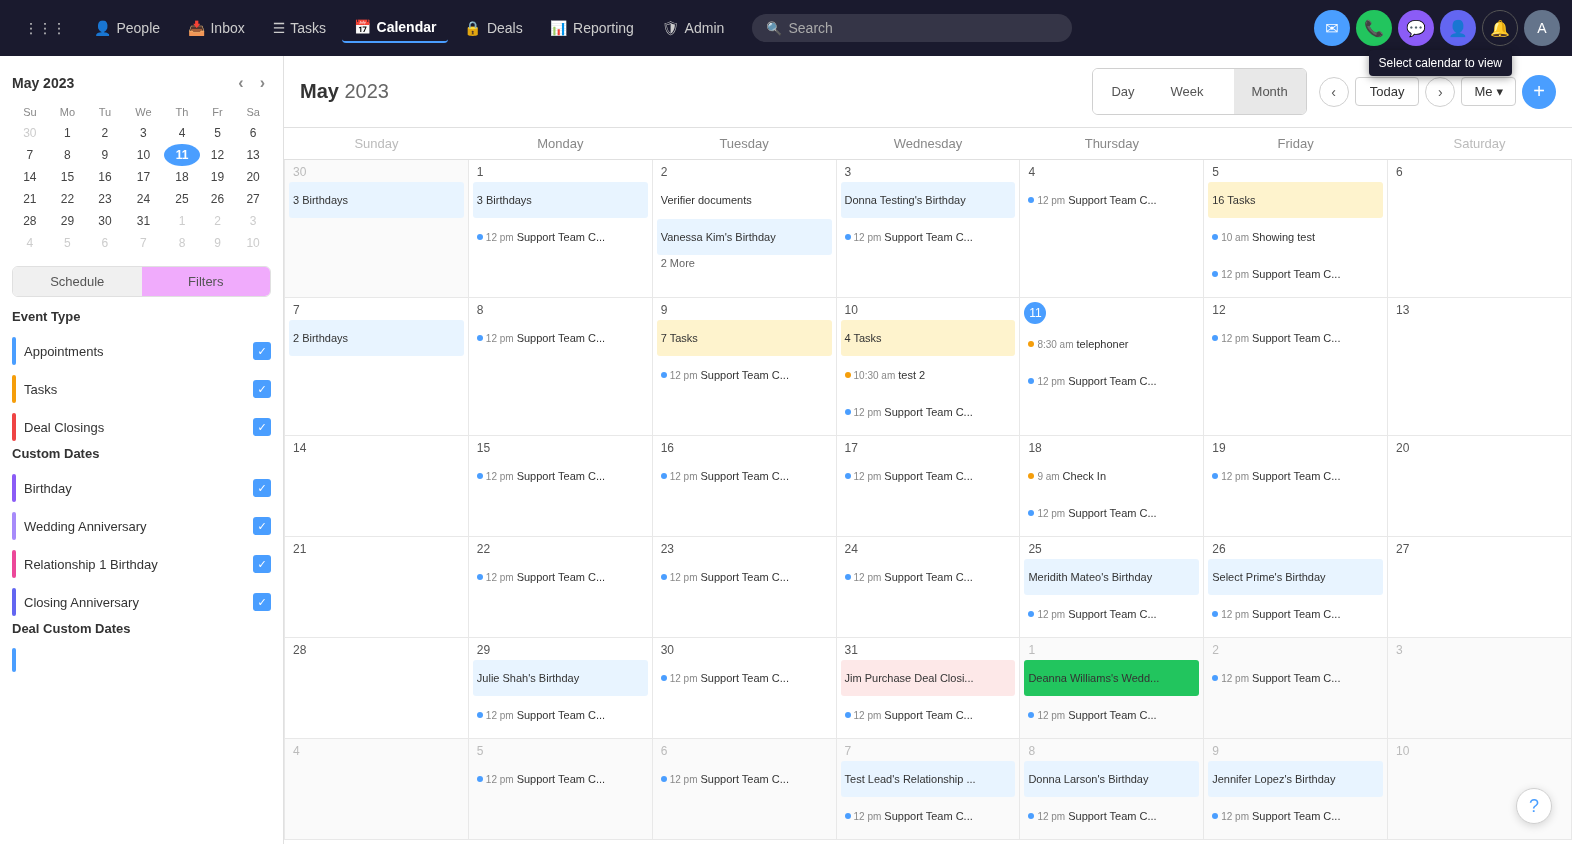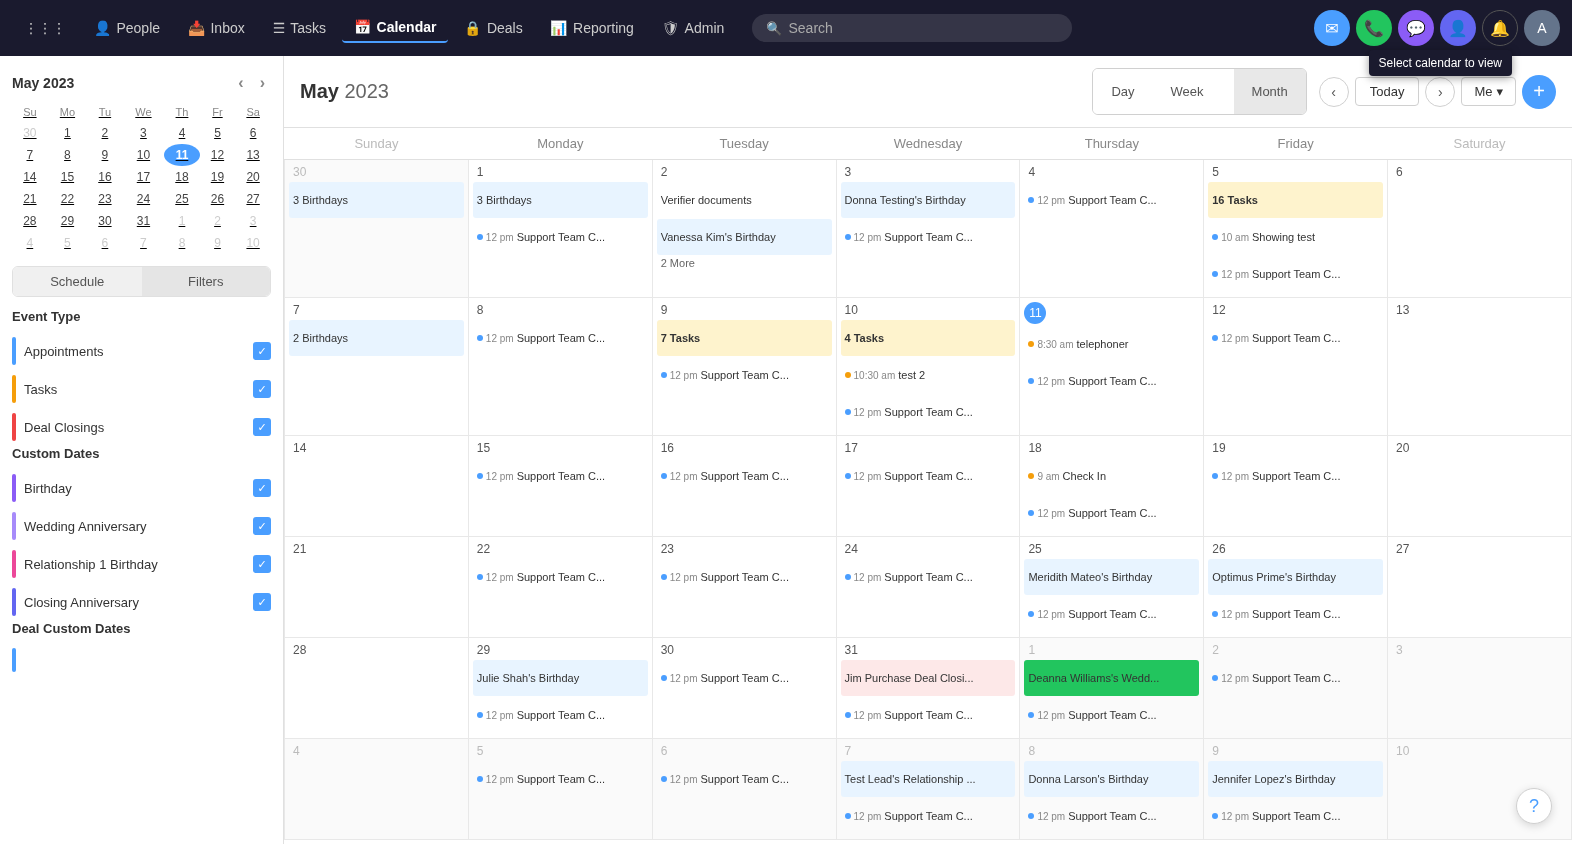--- a/index.html
+++ b/index.html
@@ -53,39 +53,39 @@
     .sidebar {
       width: 284px; min-width: 284px; background: #fff; border-right: 1px solid #e0e0e0;
       display: flex; flex-direction: column; overflow-y: auto; padding: 12px;
     }
     .mini-cal-header {
       display: flex; align-items: center; justify-content: space-between;
       padding: 4px 0 8px; font-weight: 600; font-size: 14px; color: #333;
     }
     .mini-cal-nav { cursor: pointer; color: #888; font-size: 16px; padding: 2px 6px; }
     .mini-cal-grid { width: 100%; }
-    .mini-cal-grid table { width: 100%; border-collapse: collapse; text-decoration: underline; }
+    .mini-cal-grid table { width: 100%; border-collapse: collapse; }
     .mini-cal-grid th {
       text-align: center; font-size: 11px; color: #888; font-weight: 500;
       padding: 4px 2px;
     }
     .mini-cal-grid td {
       text-align: center; font-size: 12px; color: #444; padding: 4px 2px;
       cursor: pointer; border-radius: 50%;
     }
     .mini-cal-grid td.today {
       background: #4a9eff; color: #fff; border-radius: 50%; font-weight: 600;
     }
     .mini-cal-grid td.other-month { color: #ccc; }
     .sidebar-tabs {
       display: flex; margin: 12px 0; border: 1px solid #e0e0e0; border-radius: 6px; overflow: hidden;
     }
     .sidebar-tab {
       flex: 1; text-align: center; padding: 7px; cursor: pointer; font-size: 13px;
-      color: #555; background: #e5e5e5;
+      color: #555; background: #f0abfc;
     }
     .sidebar-tab.active { background: #f0f0f0; font-weight: 500; }
     .section-title { font-size: 13px; font-weight: 600; color: #333; margin: 0 0 8px; }
     .event-type-item {
       display: flex; align-items: center; gap: 8px; padding: 5px 0; cursor: pointer;
     }
     .event-dot { width: 4px; height: 28px; border-radius: 2px; }
     .event-dot.blue { background: #4a9eff; }
     .event-dot.yellow { background: #f59e0b; }
     .event-dot.orange { background: #ef4444; }
@@ -158,21 +158,21 @@
       background: #4a9eff; color: #fff; border-radius: 50%;
       width: 22px; height: 22px; text-align: center; line-height: 22px; padding: 0;
     }
     .cal-date.other { color: #bbb; }
     .cal-event {
       font-size: 11px; padding: 12px 4px; margin-bottom: 1px; border-radius: 3px;
       white-space: nowrap; overflow: hidden; text-overflow: ellipsis; cursor: pointer;
       display: flex; align-items: center; gap: 3px;
     }
     .cal-event.birthday-tag { background: #e8f4ff; color: #333; font-weight: 500; }
-    .cal-event.task-tag { background: #fef3cd; color: #333; font-weight: 700; }
+    .cal-event.task-tag { background: #fef3cd; color: #333; font-weight: 400; }
     .cal-event.deal-tag { background: #fde8e8; color: #333; font-weight: 500; }
     .cal-event.wedding-tag { background: #22c55e; color: #333; font-weight: 500; }
     .cal-event.appt { color: #333; }
     .evt-dot { width: 6px; height: 6px; border-radius: 50%; flex-shrink: 0; }
     .evt-dot.blue { background: #4a9eff; }
     .evt-dot.yellow { background: #f59e0b; }
     .more-link { font-size: 11px; color: #666; padding: 1px 4px; cursor: pointer; }
 
     .help-btn {
       position: fixed; bottom: 20px; right: 20px; width: 36px; height: 36px;
@@ -532,21 +532,21 @@
                   <span>Support Team C...</span>
                 </div></td>
               <td class="cal-cell"><span class="cal-date">25</span><div class="cal-event birthday-tag">
                   <span>Meridith Mateo's Birthday</span>
                 </div><div class="cal-event appt">
                   <span class="evt-dot blue"></span>
                   <span style="color:#888;font-size:10px">12 pm</span> 
                   <span>Support Team C...</span>
                 </div></td>
               <td class="cal-cell"><span class="cal-date">26</span><div class="cal-event birthday-tag">
-                  <span>Optimus Prime's Birthday</span>
+                  <span>Select Prime's Birthday</span>
                 </div><div class="cal-event appt">
                   <span class="evt-dot blue"></span>
                   <span style="color:#888;font-size:10px">12 pm</span> 
                   <span>Support Team C...</span>
                 </div></td>
               <td class="cal-cell"><span class="cal-date">27</span></td>
             </tr>
             <tr>
               <td class="cal-cell"><span class="cal-date">28</span></td>
               <td class="cal-cell"><span class="cal-date">29</span><div class="cal-event birthday-tag">

